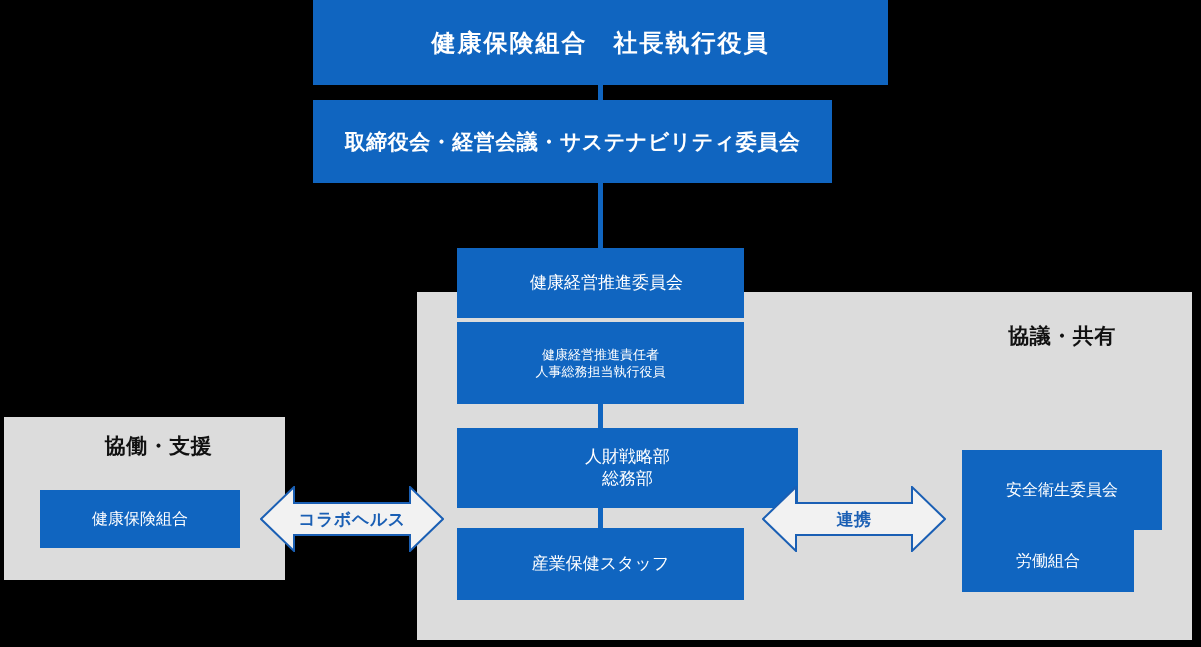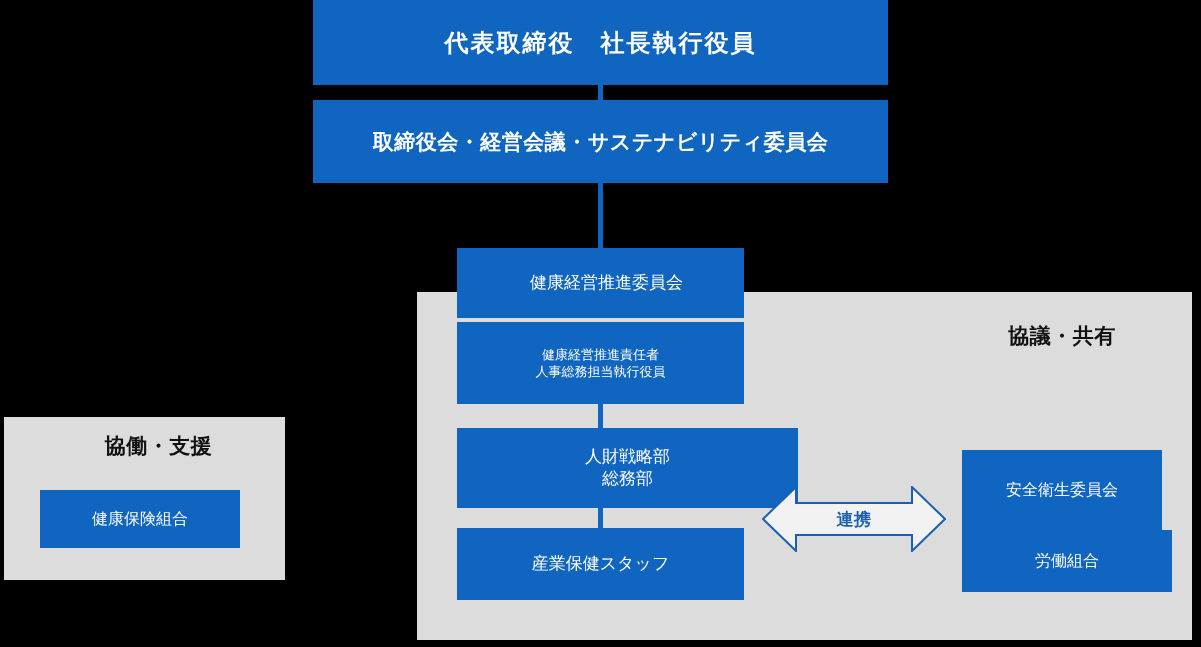--- a/index.html
+++ b/index.html
@@ -75,28 +75,28 @@
     pointer-events: none;
   }
   
   #panel-center { left: 417px; top: 292px; width: 775px; height: 348px; }
   #panel-left   { left: 4px;   top: 417px; width: 281px; height: 163px; }
 
   #title-center { left: 962px; top: 322px; width: 200px; }
   #title-left   { left: 4px;   top: 432px; width: 281px; margin-left: 14px; }
 
   #node-ceo        { left: 313px; top: 0px;   width: 575px; height: 85px;  font-size: 24px; font-weight: bold; letter-spacing: 2px; }
-  #node-board      { left: 313px; top: 100px; width: 575px; height: 83px;  font-size: 21px; font-weight: bold; letter-spacing: 0.5px; }
+  #node-board      { left: 313px; top: 100px; width: 519px; height: 83px;  font-size: 21px; font-weight: bold; letter-spacing: 0.5px; }
   #node-committee  { left: 457px; top: 248px; width: 287px; height: 70px;  font-size: 17px; padding-left: 18px; }
   #node-officer    { left: 457px; top: 322px; width: 287px; height: 82px;  font-size: 13px; }
   #node-dept       { left: 457px; top: 428px; width: 341px; height: 80px;  font-size: 17px; }
   #node-staff      { left: 457px; top: 528px; width: 287px; height: 72px;  font-size: 17px; }
   #node-kenpo      { left: 40px;  top: 490px; width: 200px; height: 58px;  font-size: 16px; }
   #node-safety     { left: 962px; top: 450px; width: 200px; height: 80px;  font-size: 16px; }
-  #node-union      { left: 962px; top: 530px; width: 210px; height: 62px;  font-size: 16px; }
+  #node-union      { left: 962px; top: 530px; width: 172px; height: 62px;  font-size: 16px; }
 
   #conn-ceo-board   { left: 598px; top: 85px;  width: 5px;  height: 15px; }
   #conn-board-comm  { left: 598px; top: 183px; width: 5px;  height: 65px; }
   #conn-off-dept    { left: 598px; top: 404px; width: 5px;  height: 24px; }
   #conn-dept-staff  { left: 598px; top: 508px; width: 5px;  height: 20px; }
 
   #arrow-left  { left: 260px; top: 486px; width: 184px; height: 66px; }
   #arrow-right { left: 762px; top: 486px; width: 184px; height: 66px; }
 </style>
 </head>
@@ -110,21 +110,21 @@
   <div class="panel-title" id="title-center">協議・共有</div>
   <div class="panel-title" id="title-left">協働・支援</div>
 
   <div class="connector" id="conn-ceo-board"></div>
   <div class="connector" id="conn-board-comm"></div>
   <div class="connector" id="conn-off-dept"></div>
   <div class="connector" id="conn-dept-staff"></div>
 
   <div class="node" id="node-ceo">
     <span class="lines">
-      <span>代表取締役　社長執行役員</span>
+      <span>健康保険組合　社長執行役員</span>
     </span>
   </div>
 
   <div class="node" id="node-board">
     <span class="lines">
       <span>取締役会・経営会議・サステナビリティ委員会</span>
     </span>
   </div>
 
   <div class="node" id="node-committee">
@@ -164,20 +164,26 @@
       <span>安全衛生委員会</span>
     </span>
   </div>
 
   <div class="node" id="node-union">
     <span class="lines">
       <span>労働組合</span>
     </span>
   </div>
 
+  <div class="arrow-wrap" id="arrow-left">
+    <svg viewBox="0 0 184 66" preserveAspectRatio="none">
+      <polygon points="1,33 34,1 34,17 150,17 150,1 183,33 150,65 150,49 34,49 34,65" fill="#f2f2f2" stroke="#1a5fb4" stroke-width="2" stroke-linejoin="miter"></polygon>
+    </svg>
+    <div class="arrow-label">コラボヘルス</div>
+  </div>
 
   <div class="arrow-wrap" id="arrow-right">
     <svg viewBox="0 0 184 66" preserveAspectRatio="none">
       <polygon points="1,33 34,1 34,17 150,17 150,1 183,33 150,65 150,49 34,49 34,65" fill="#f2f2f2" stroke="#1a5fb4" stroke-width="2" stroke-linejoin="miter"></polygon>
     </svg>
     <div class="arrow-label">連携</div>
   </div>
 
 </div>
 

